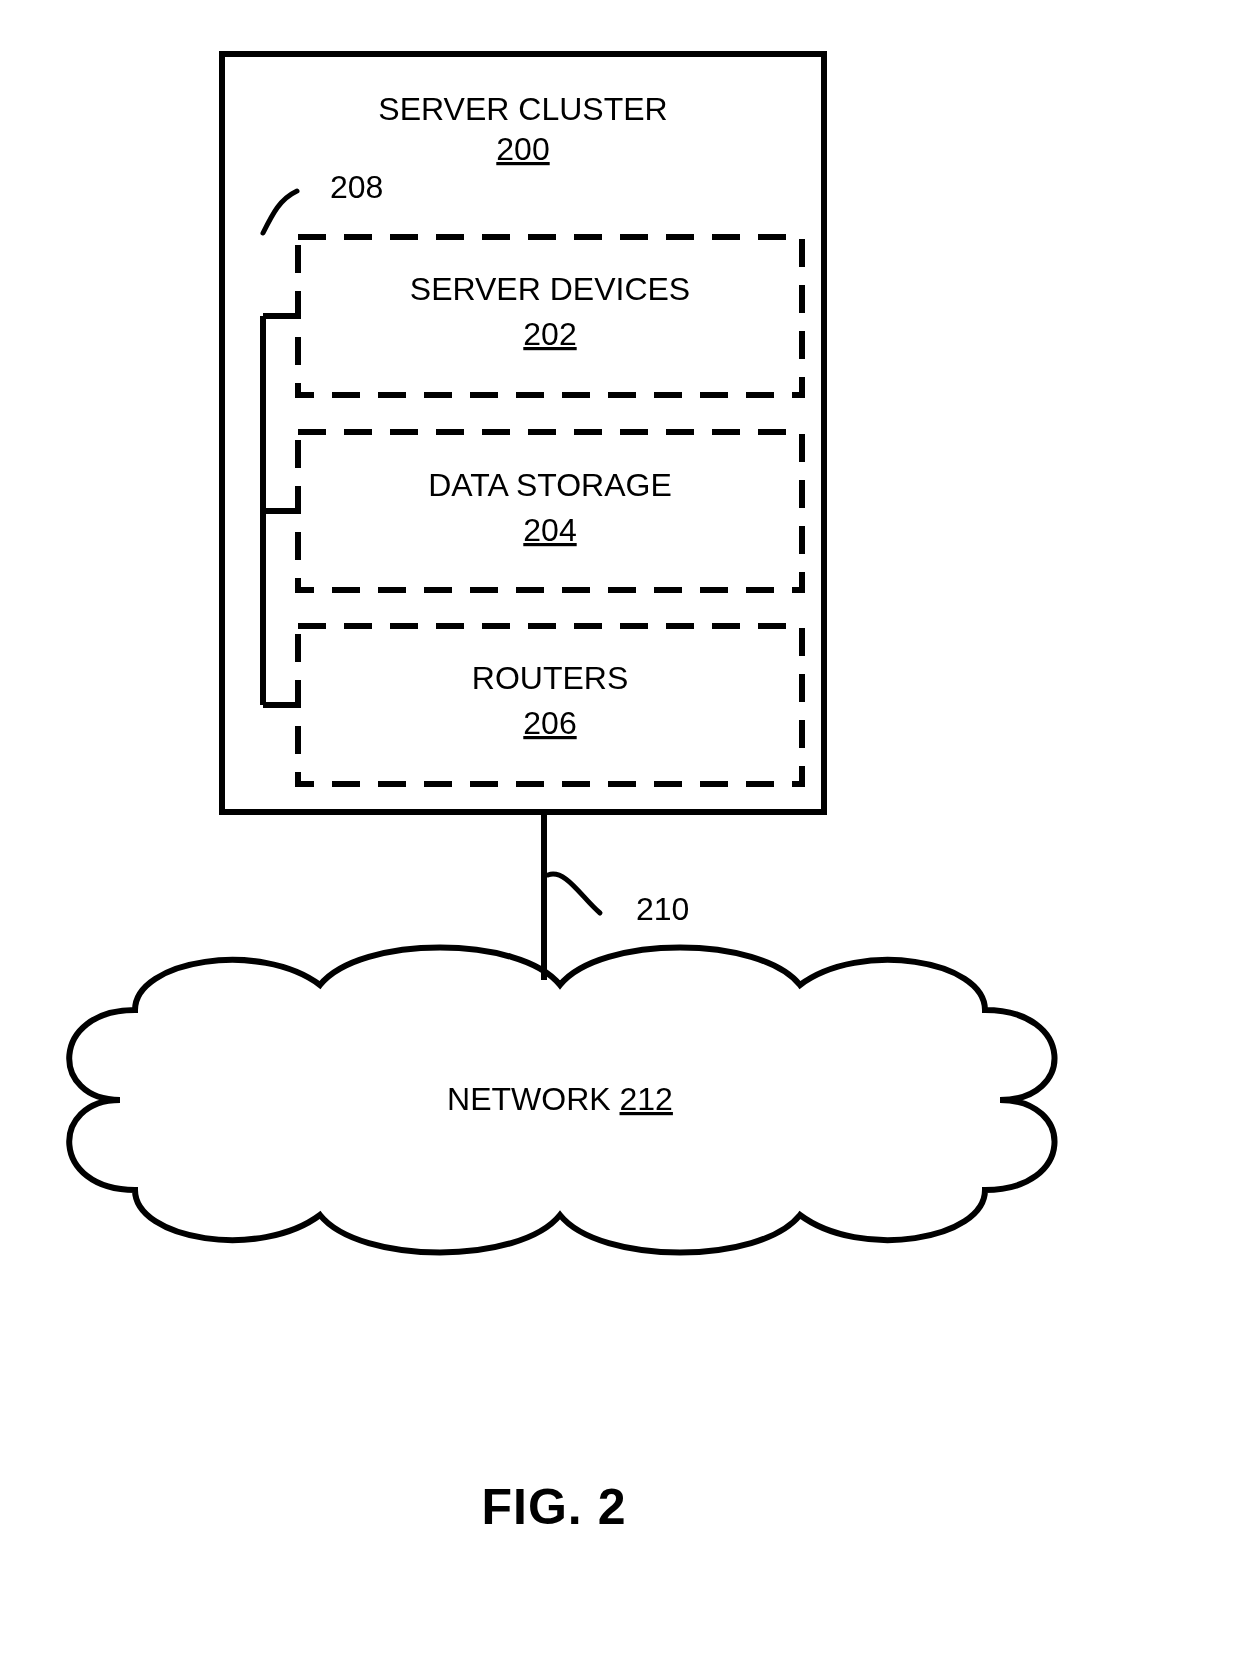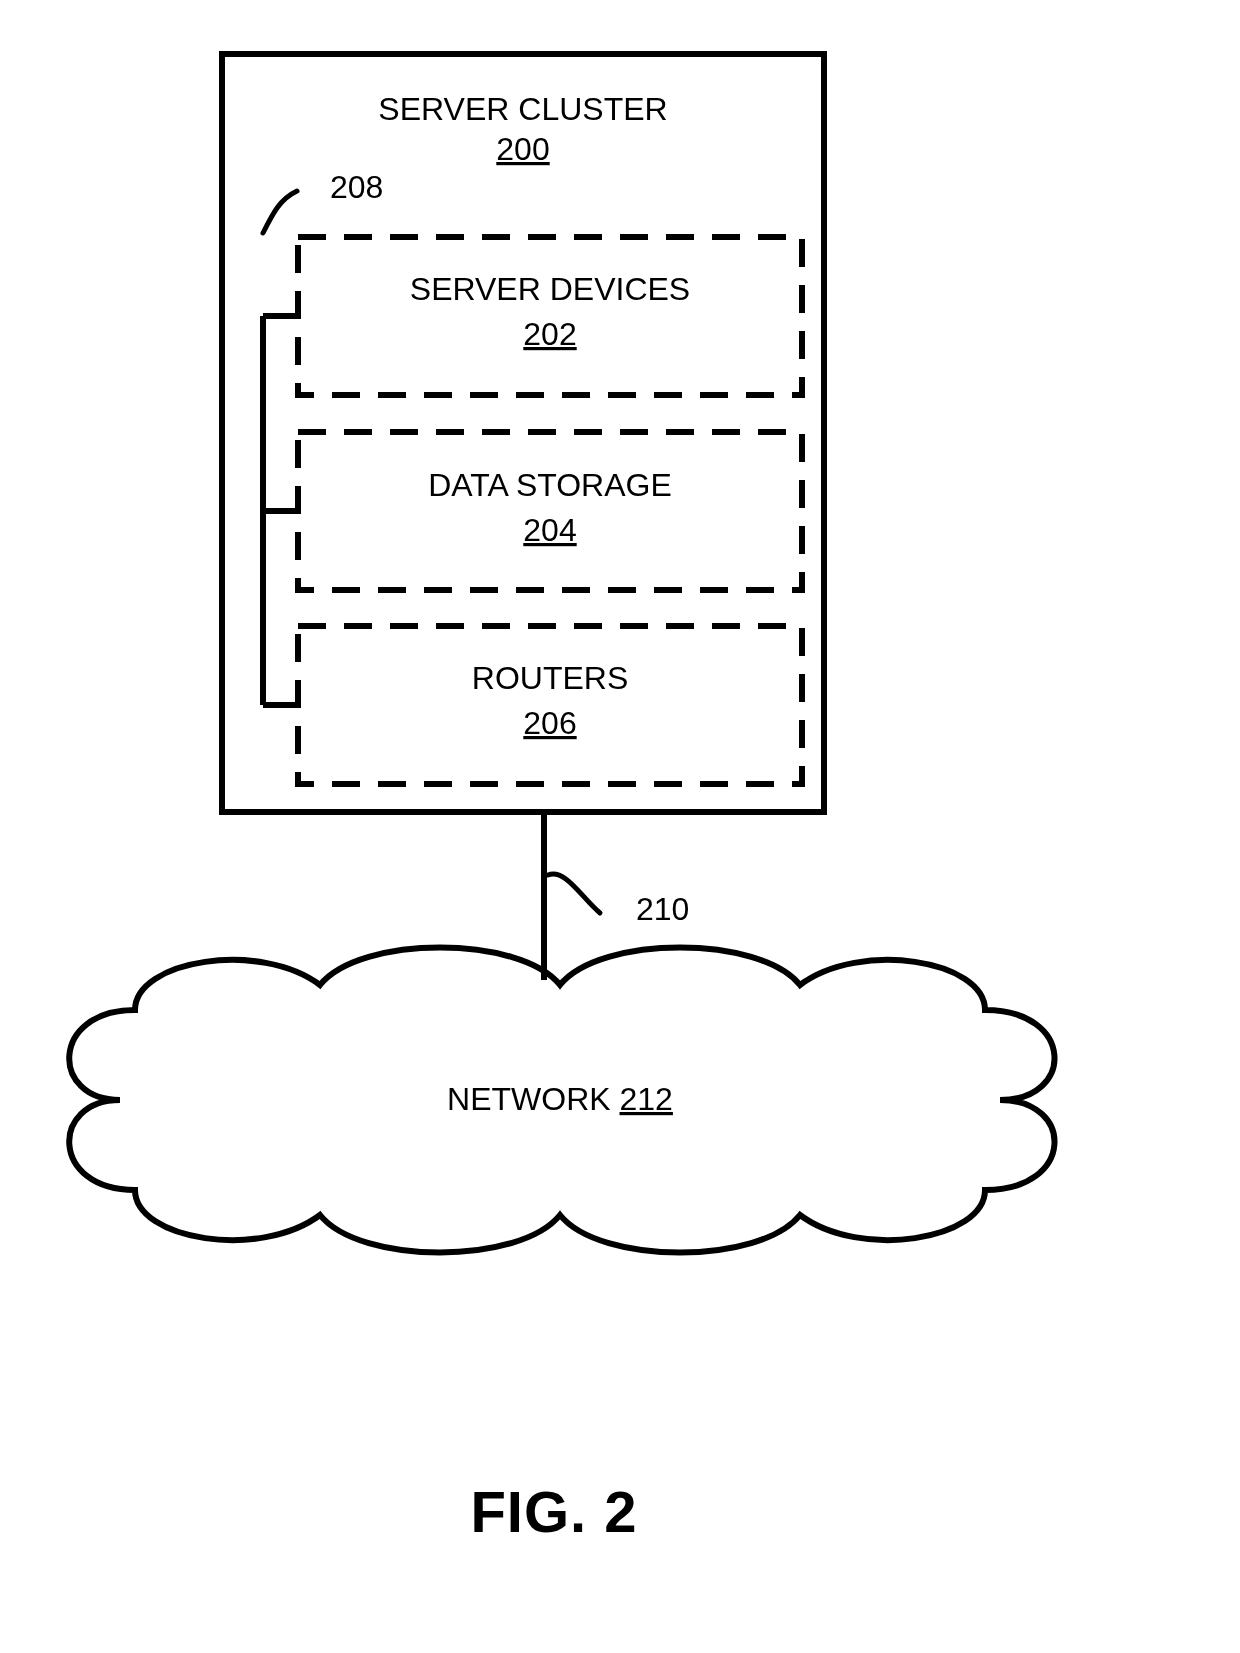--- a/index.html
+++ b/index.html
@@ -10,21 +10,21 @@
       color:#000;
       position:relative;
     }
     .stage { position:absolute; left:0; top:0; width:1240px; height:1653px; }
     text { font-family:Arial, Helvetica, sans-serif; }
     .fig-caption {
       position:absolute;
       left:0; width:1108px; top:1478px;
       text-align:center;
       font-weight:900;
-      font-size:58px;
+      font-size:50px;
       letter-spacing:1px;
       font-family:Arial, Helvetica, sans-serif;
     }
   </style>
 </head>
 <body>
 
 <svg class="stage" viewBox="0 0 1240 1653" xmlns="http://www.w3.org/2000/svg">
 
   <rect x="222" y="54" width="602" height="758" fill="none" stroke="#000" stroke-width="6"></rect>

